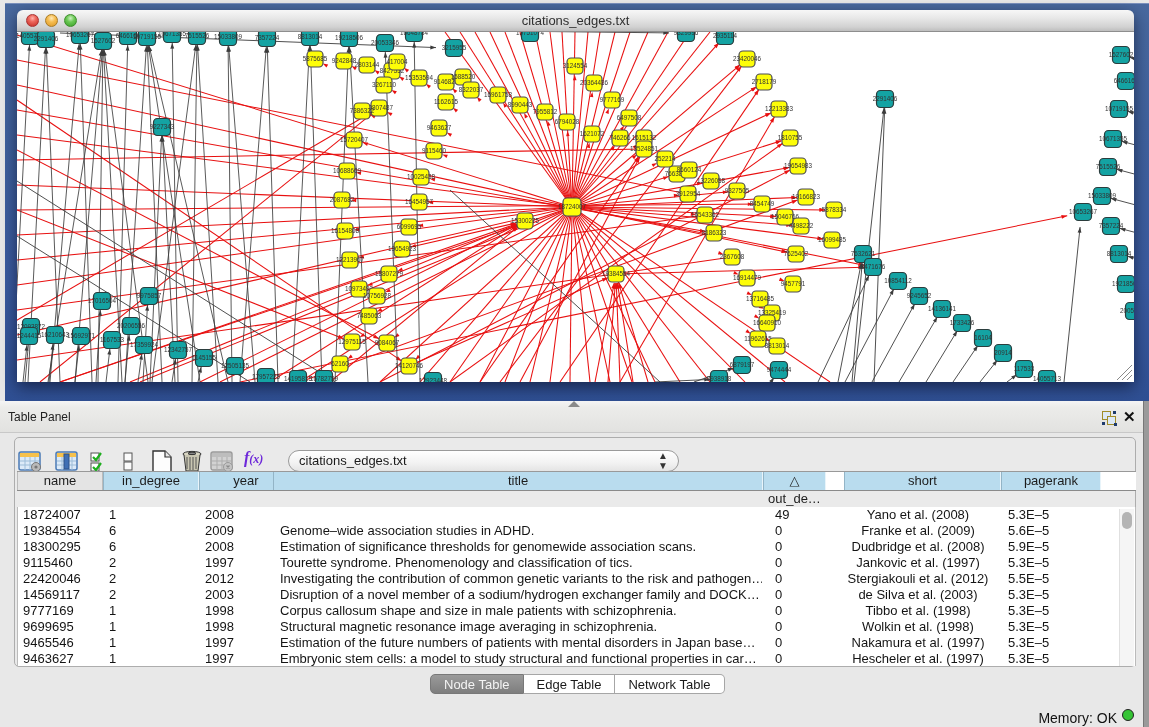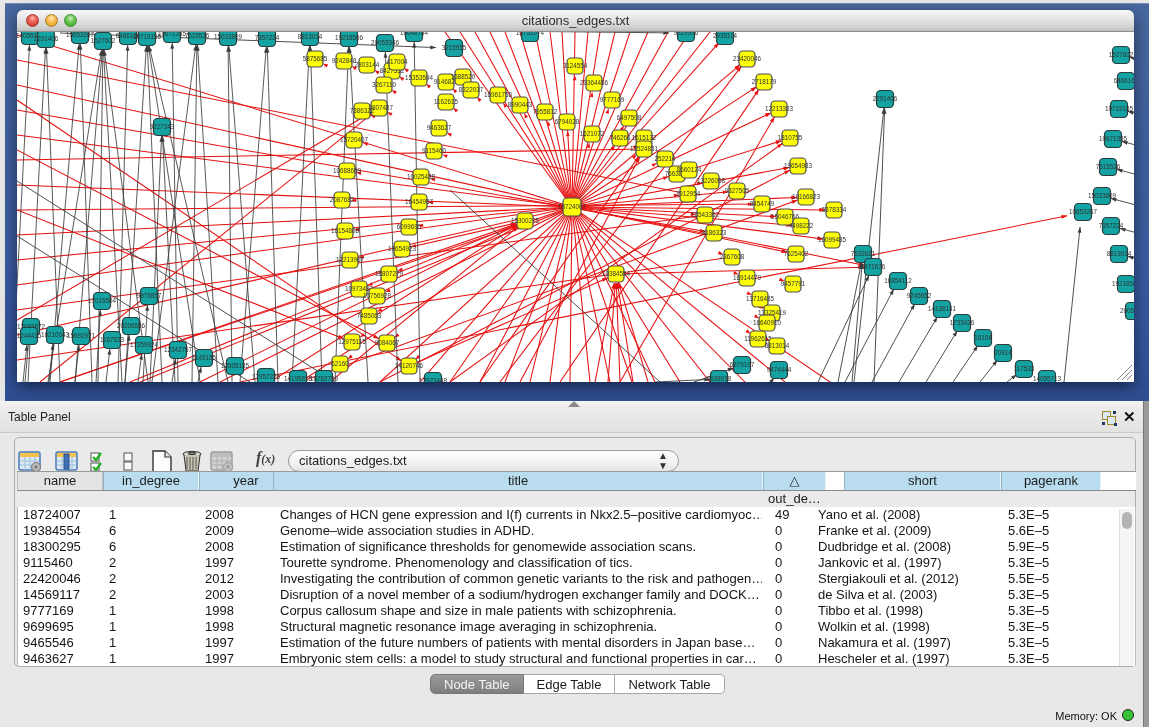--- a/index.html
+++ b/index.html
@@ -49,32 +49,32 @@
 #thead .h6 { left:984px; width:100px; }
 #tbody { position:absolute; left:17px; top:507px; width:1119px; height:159px; background:#fff;
   border-left:1px solid #bbb; border-right:1px solid #bbb; overflow:hidden; font-size:13px; color:#141414; }
 .tr { position:relative; height:16px; line-height:16px; white-space:nowrap; }
 .c { position:absolute; top:0; overflow:hidden; }
 .c0 { left:5px; width:80px; }
 .c1 { left:91px; width:90px; }
 .c2 { left:187px; width:68px; }
 .c3 { left:262px; width:482px; }
 .c4 { left:757px; width:70px; }
-.c5 { left:800px; width:150px; }
+.c5 { left:825px; width:150px;text-align:center; }
 .c6 { left:990px; width:94px; }
 #vscroll { position:absolute; left:1119px; top:509px; width:15px; height:157px;
   background:#f5f5f5; border-left:1px solid #e0e0e0; }
 #vthumb { position:absolute; left:2px; top:3px; width:10px; height:17px; background:#b4b4b4; border-radius:5px; }
 #tabs { position:absolute; left:430px; top:674px; height:36px; font-size:13px; }
 #tabs span { float:left; height:20px; line-height:19px; padding:0 13px; background:#fff;
   border:1px solid #a6a6a6; border-left:none; color:#1a1a1a; }
 #tabs .sel { background:linear-gradient(180deg,#9a9a9a,#7e7e7e); color:#f4f4f4;
   border:1px solid #787878; border-radius:5px 0 0 5px; }
 #tabs .last { border-radius:0 5px 5px 0; }
-#memory { position:absolute; right:32px; top:710px; font-size:11px; color:#111; }
+#memory { position:absolute; right:32px; top:710px; font-size:14px; color:#111; }
 #memdot { position:absolute; right:15px; top:709px; width:12px; height:12px;
   border-radius:50%; background:#35c435; border:1px solid #222; }
 </style></head><body>
 <div id="stage">
   <div id="bluebg"></div>
   <div id="win">
     <div id="canvas">
       <svg width="1117" height="350" font-family="Liberation Sans,sans-serif">
 <line x1="671.0" y1="162.0" x2="0.0" y2="28.0" stroke="#e81010" stroke-width="1.05"></line>
 <line x1="697.0" y1="201.0" x2="0.0" y2="78.0" stroke="#e81010" stroke-width="1.05"></line>
@@ -754,37 +754,36 @@
       <path d="M7 7 v12 M10 7 v13 M13 7 v13 M16 7 v12" stroke="#555" stroke-width="1"></path>
       <ellipse cx="12" cy="3.4" rx="4" ry="1.2" fill="#888" stroke="#333"></ellipse>
     </svg>
   <svg class="ticon" style="left:210px" width="25" height="23">
       <rect x="1" y="2" width="21" height="18" rx="2" fill="#d2d2d2" stroke="#9a9a9a" stroke-width="1.4"></rect>
       <rect x="2" y="3" width="19" height="4" fill="#bdbdbd"></rect>
       <path d="M2 11 h19 M2 15 h19 M7 7 v13 M12 7 v13 M17 7 v13" stroke="#adadad"></path>
       <circle cx="18" cy="17" r="4.5" fill="#c4c4c4" stroke="#9a9a9a"></circle>
       <path d="M16.5 15.5 l3 3 M19.5 15.5 l-3 3" stroke="#8a8a8a" stroke-width="1.3"></path>
     </svg>
-  <div class="ticon" style="left:256px; top:449px; position:absolute; font-size:16px; color:#404040; font-style:italic; font-family:'Liberation Serif',serif; font-weight:bold;">f<span style="font-size:12px;">(x)</span></div>
+  <div class="ticon" style="left:244px; top:449px; position:absolute; font-size:16px; color:#6d28d9; font-style:italic; font-family:'Liberation Serif',serif; font-weight:bold;">f<span style="font-size:12px;">(x)</span></div>
   <div id="combo">citations_edges.txt<span class="step">▲<br>▼</span></div>
   <div id="thead">
       <span class="h0">name</span>
       <span class="h1">in_degree</span>
       <span class="h2">year</span>
       <span class="h3">title</span>
       <span class="h4">△ out_de…</span>
       <span class="h5">short</span>
       <span class="h6">pagerank</span>
     </div>
   <div id="tbody">
 <div class="tr">
         <span class="c c0">18724007</span>
         <span class="c c1">1</span>
         <span class="c c2">2008</span>
-        <span class="c c3">Changes of HCN gene expression and I(f) currents in Nkx2.5–positive cardiomyoc…</span>
         <span class="c c4">49</span>
         <span class="c c5">Yano et al. (2008)</span>
         <span class="c c6">5.3E–5</span>
       </div>
 <div class="tr">
         <span class="c c0">19384554</span>
         <span class="c c1">6</span>
         <span class="c c2">2009</span>
         <span class="c c3">Genome–wide association studies in ADHD.</span>
         <span class="c c4">0</span>

